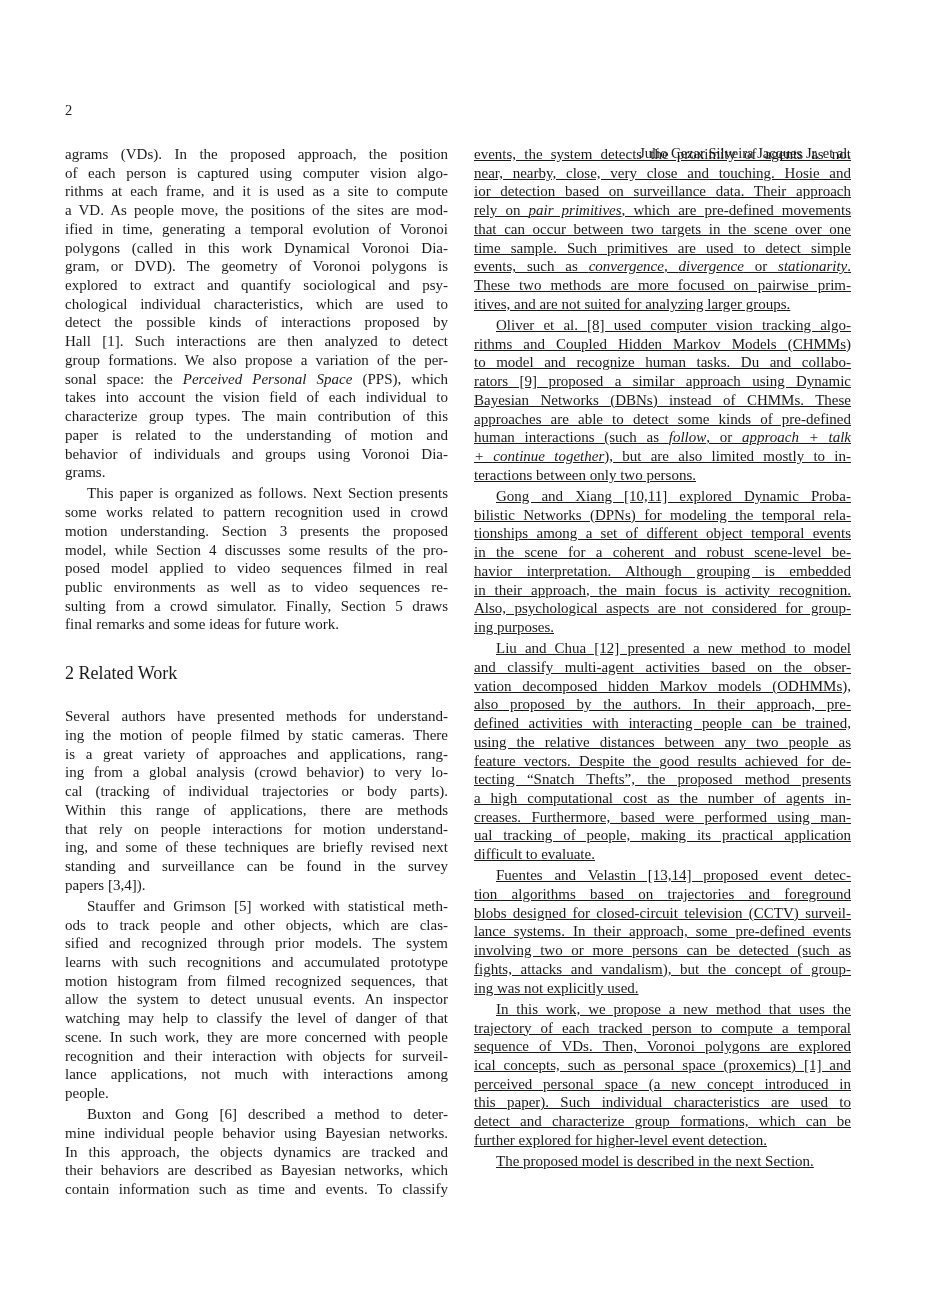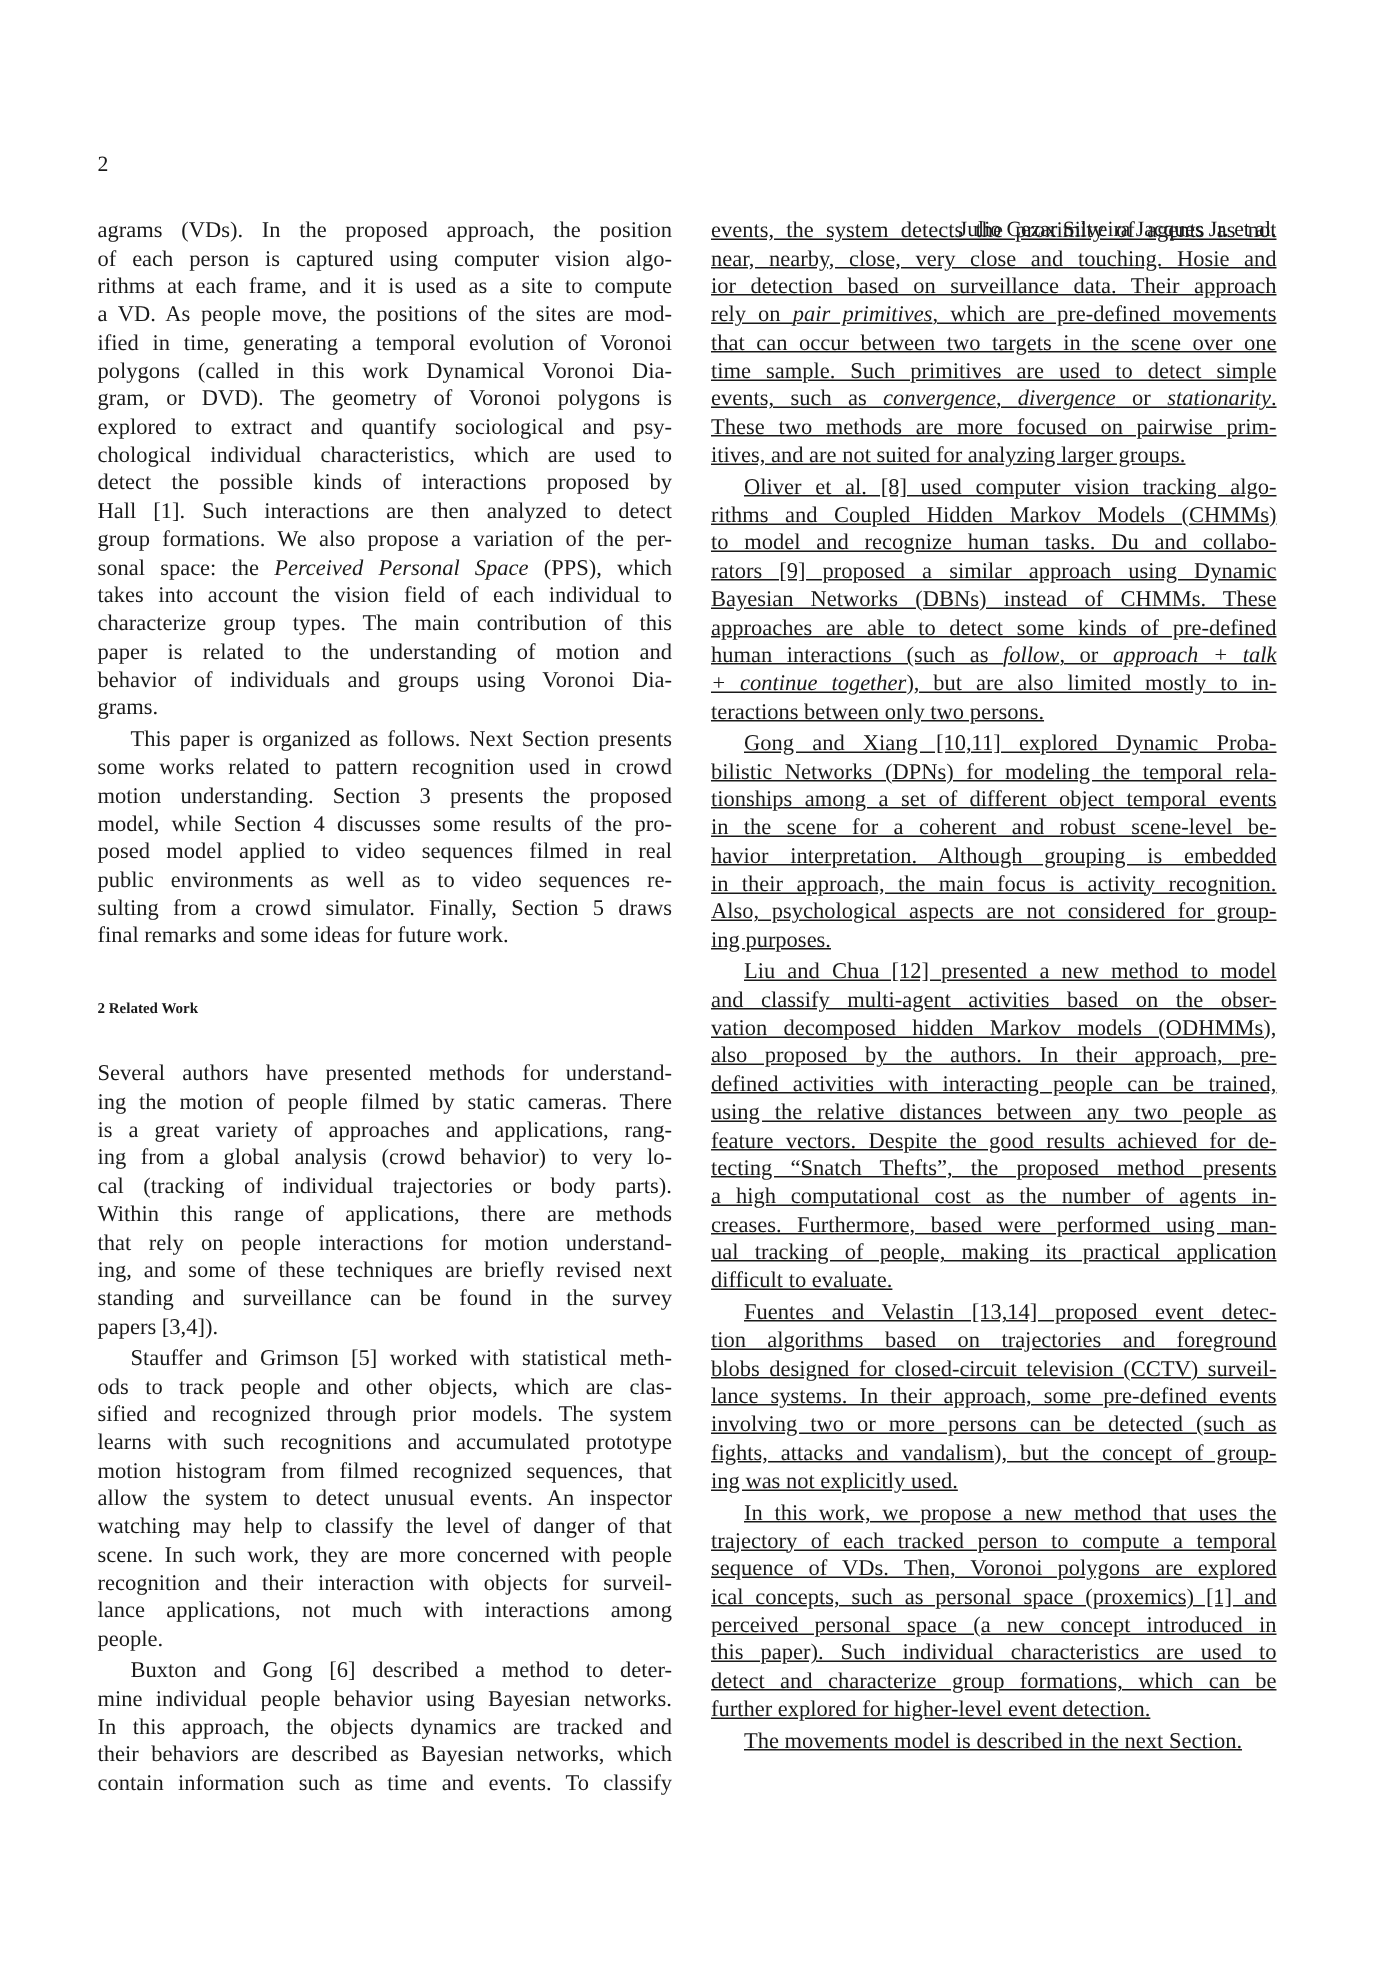--- a/index.html
+++ b/index.html
@@ -11,21 +11,21 @@
   .running-head { position: absolute; right: 0; top: 0; margin-top: 43px; }
   .col { position: absolute; top: 145px; font-size: 15px; line-height: 18.72px; }
   .col.left { left: 65px; width: 383px; }
   .col.right { left: 474px; width: 377px; text-decoration: underline; }
   .line { display: block; white-space: nowrap; text-align: justify; text-align-last: justify;
           height: 18.72px; }
   .line.last { text-align-last: left; }
   .line.indent { padding-left: 22px; }
   .para { margin: 0; }
   .para + .para { margin-top: 2.5px; }
-  .section-title { font-weight: bold; font-size: 10px; margin-top: 30px; margin-bottom: 25px; height: 18px; }
+  .section-title { font-weight: normal; font-size: 18px; margin-top: 30px; margin-bottom: 25px; height: 18px; }
   em { font-style: italic; }
 </style>
 </head>
 <body>
 
 <div class="header">
   <span class="page-num">2</span>
   <span class="running-head">Julio Cezar Silveira Jacques Jr. et al.</span>
 </div>
 
@@ -155,15 +155,15 @@
     <span class="line indent">In this work, we propose a new method that uses the</span>
     <span class="line">trajectory of each tracked person to compute a temporal</span>
     <span class="line">sequence of VDs. Then, Voronoi polygons are explored</span>
     <span class="line">ical concepts, such as personal space (proxemics) [1] and</span>
     <span class="line">perceived personal space (a new concept introduced in</span>
     <span class="line">this paper). Such individual characteristics are used to</span>
     <span class="line">detect and characterize group formations, which can be</span>
     <span class="line last">further explored for higher-level event detection.</span>
   </div>
   <div class="para">
-    <span class="line indent last">The movements model is described in the next Section.</span>
+    <span class="line indent last">The proposed model is described in the next Section.</span>
   </div>
 </div>
 
 </body></html>

